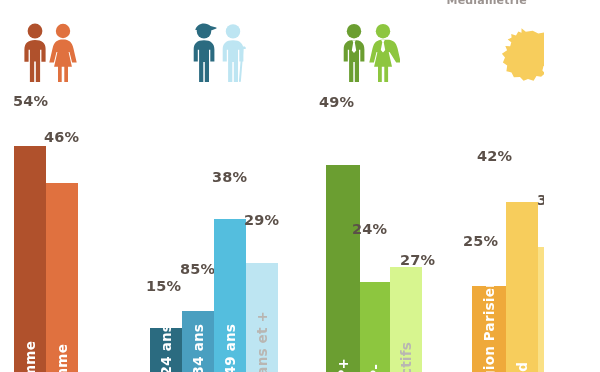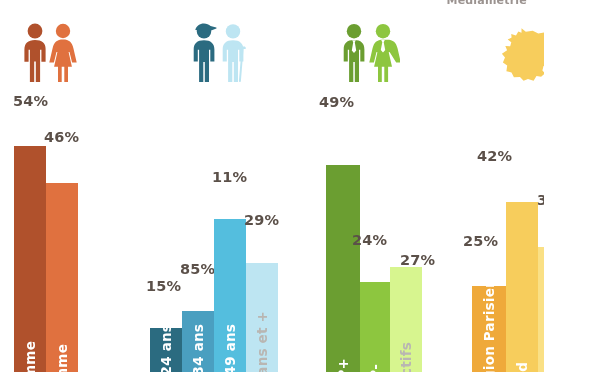--- a/index.html
+++ b/index.html
@@ -120,21 +120,21 @@
   <div class="value" style="left:146px; top:278px;">15%</div>
   <div class="bar" style="left:150px; width:32px; height:78px; background:#2b6b80;">
     <span class="bar-label">15-24 ans</span>
   </div>
 
   <div class="value" style="left:180px; top:261px;">85%</div>
   <div class="bar" style="left:182px; width:32px; height:95px; background:#4a9fc0;">
     <span class="bar-label">25-34 ans</span>
   </div>
 
-  <div class="value" style="left:212px; top:169px;">11%</div>
+  <div class="value" style="left:212px; top:169px;">38%</div>
   <div class="bar" style="left:214px; width:32px; height:187px; background:#54bede;">
     <span class="bar-label">35-49 ans</span>
   </div>
 
   <div class="value" style="left:244px; top:212px;text-align:center;">29%</div>
   <div class="bar" style="left:246px; width:32px; height:143px; background:#bde5f2;">
     <span class="bar-label dim">50 ans et +</span>
   </div>
 
   <div class="icon-slot" style="left:338px;">
@@ -150,21 +150,21 @@
       </g>
       <path d="M43.2 17.9h3.6l-1.1 2.4 1.5 7.6-2.2 2.5-2.2-2.5 1.5-7.6z" fill="#ffffff"></path>
     </svg>
   </div>
 
   <div class="value" style="left:319px; top:94px;">49%</div>
   <div class="bar" style="left:326px; width:34px; height:241px; background:#6b9e31;">
     <span class="bar-label">CSP+</span>
   </div>
 
-  <div class="value" style="left:352px; top:232px;">24%</div>
+  <div class="value" style="left:352px; top:221px;">24%</div>
   <div class="bar" style="left:360px; width:30px; height:124px; background:#8dc63f;">
     <span class="bar-label">CSP-</span>
   </div>
 
   <div class="value" style="left:400px; top:212px;margin-top:40px;">27%</div>
   <div class="bar" style="left:390px; width:32px; height:139px; background:#d7f58f;">
     <span class="bar-label dim">Inactifs</span>
   </div>
 
   <div class="icon-slot" style="left:494px; top:26px;">

